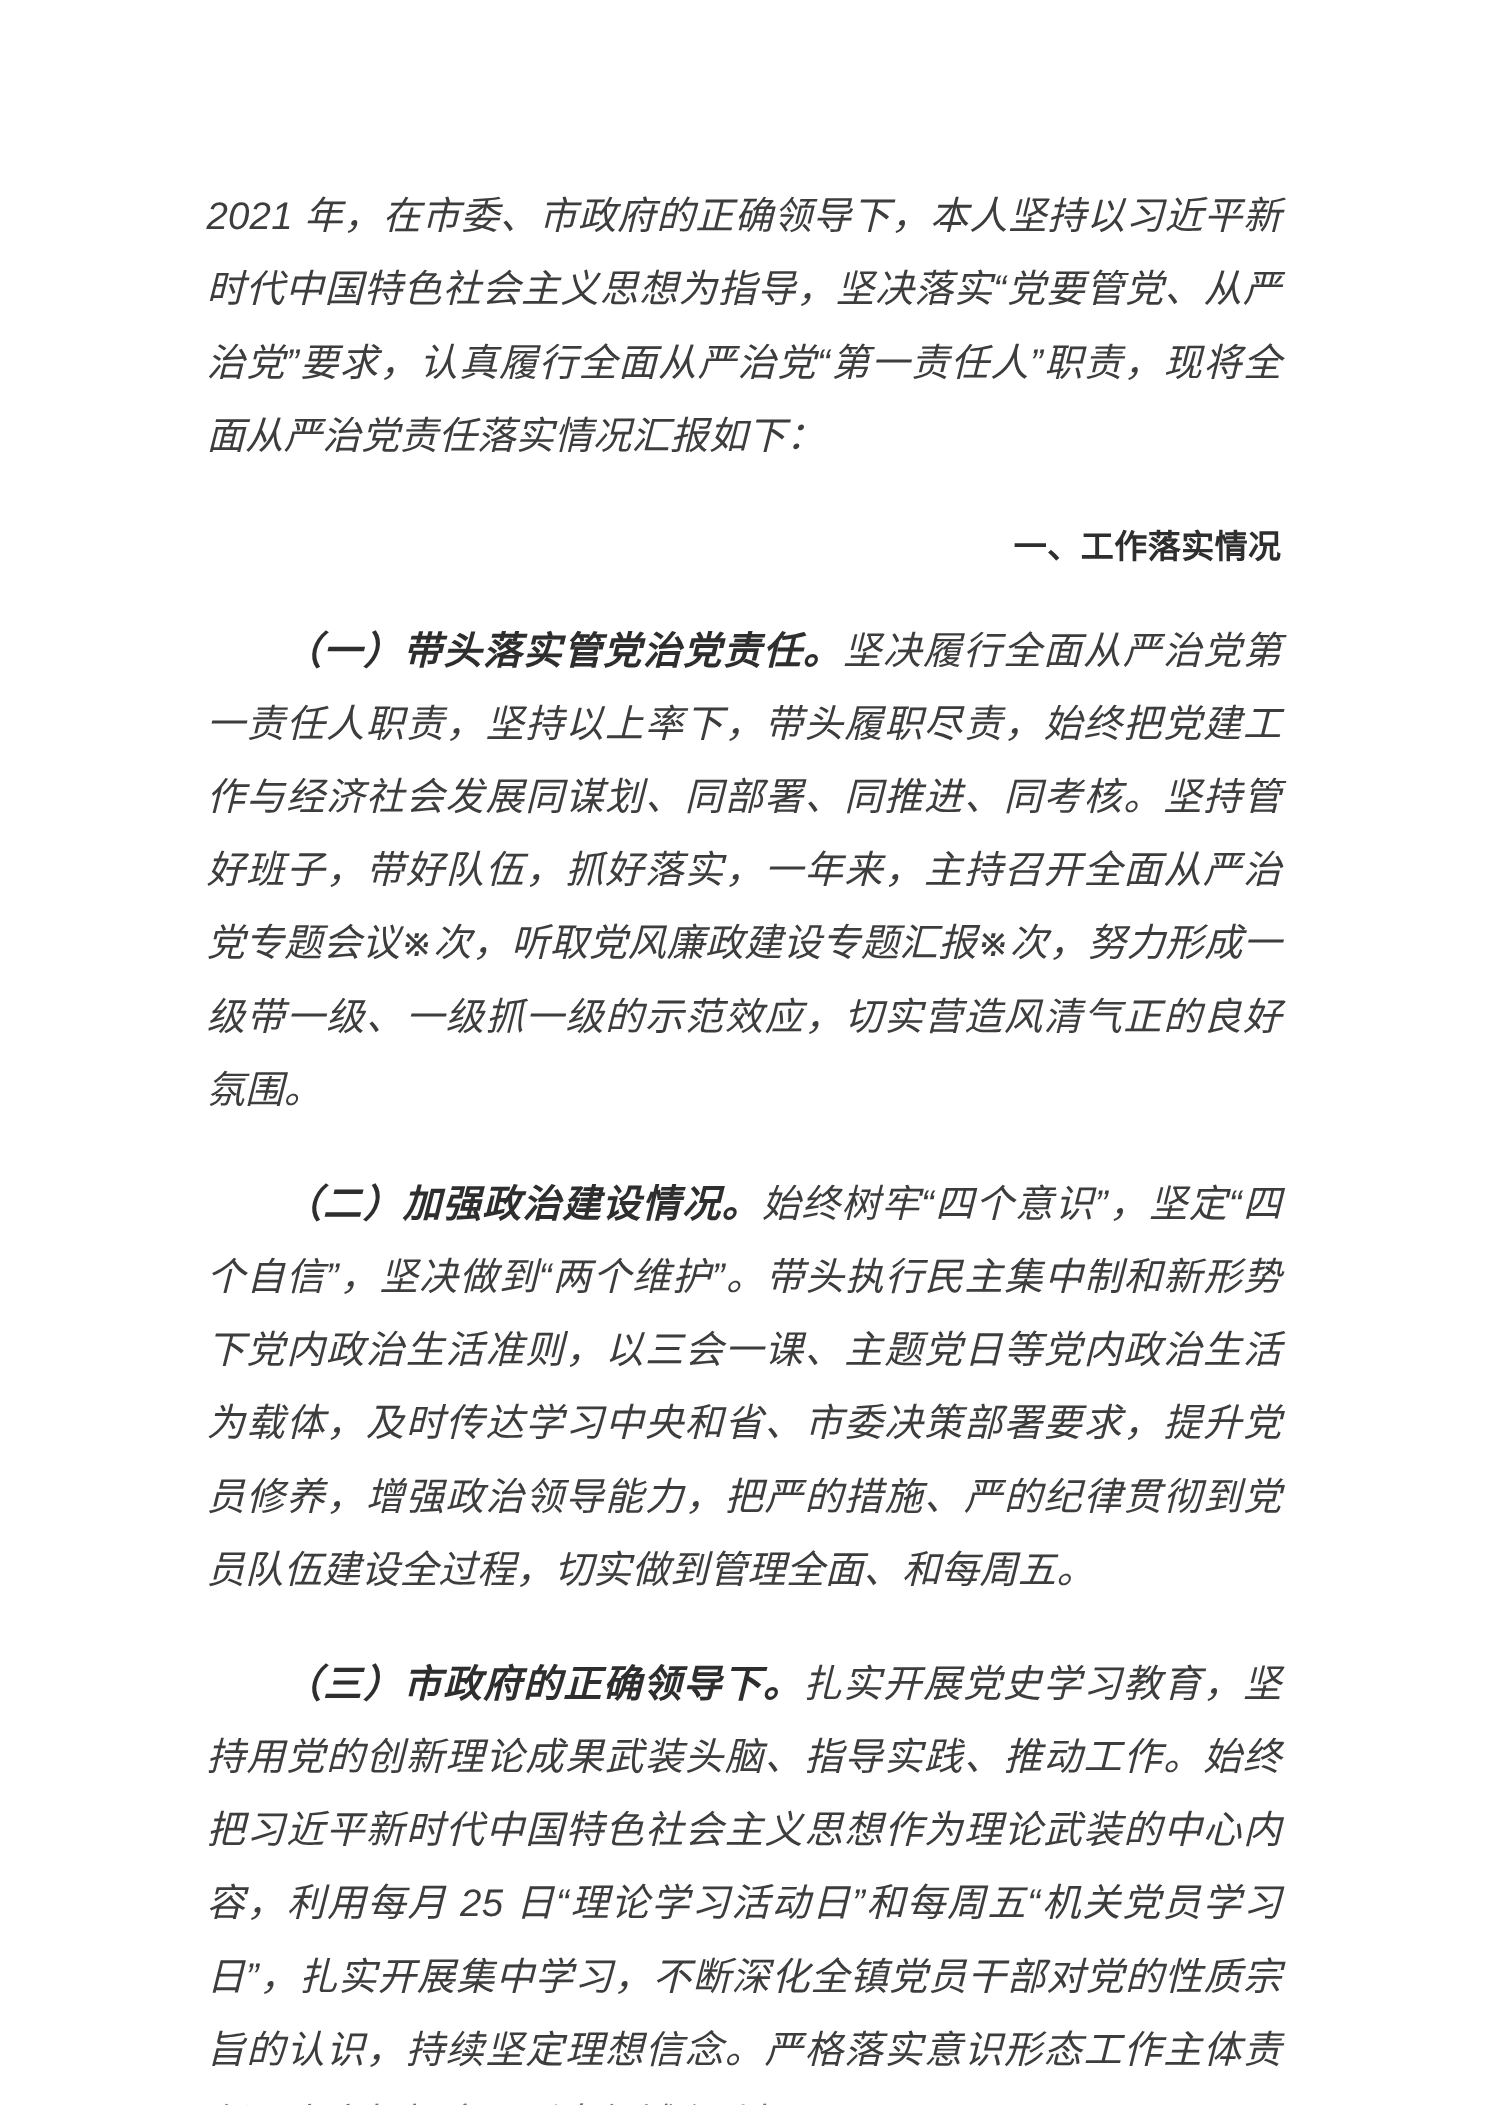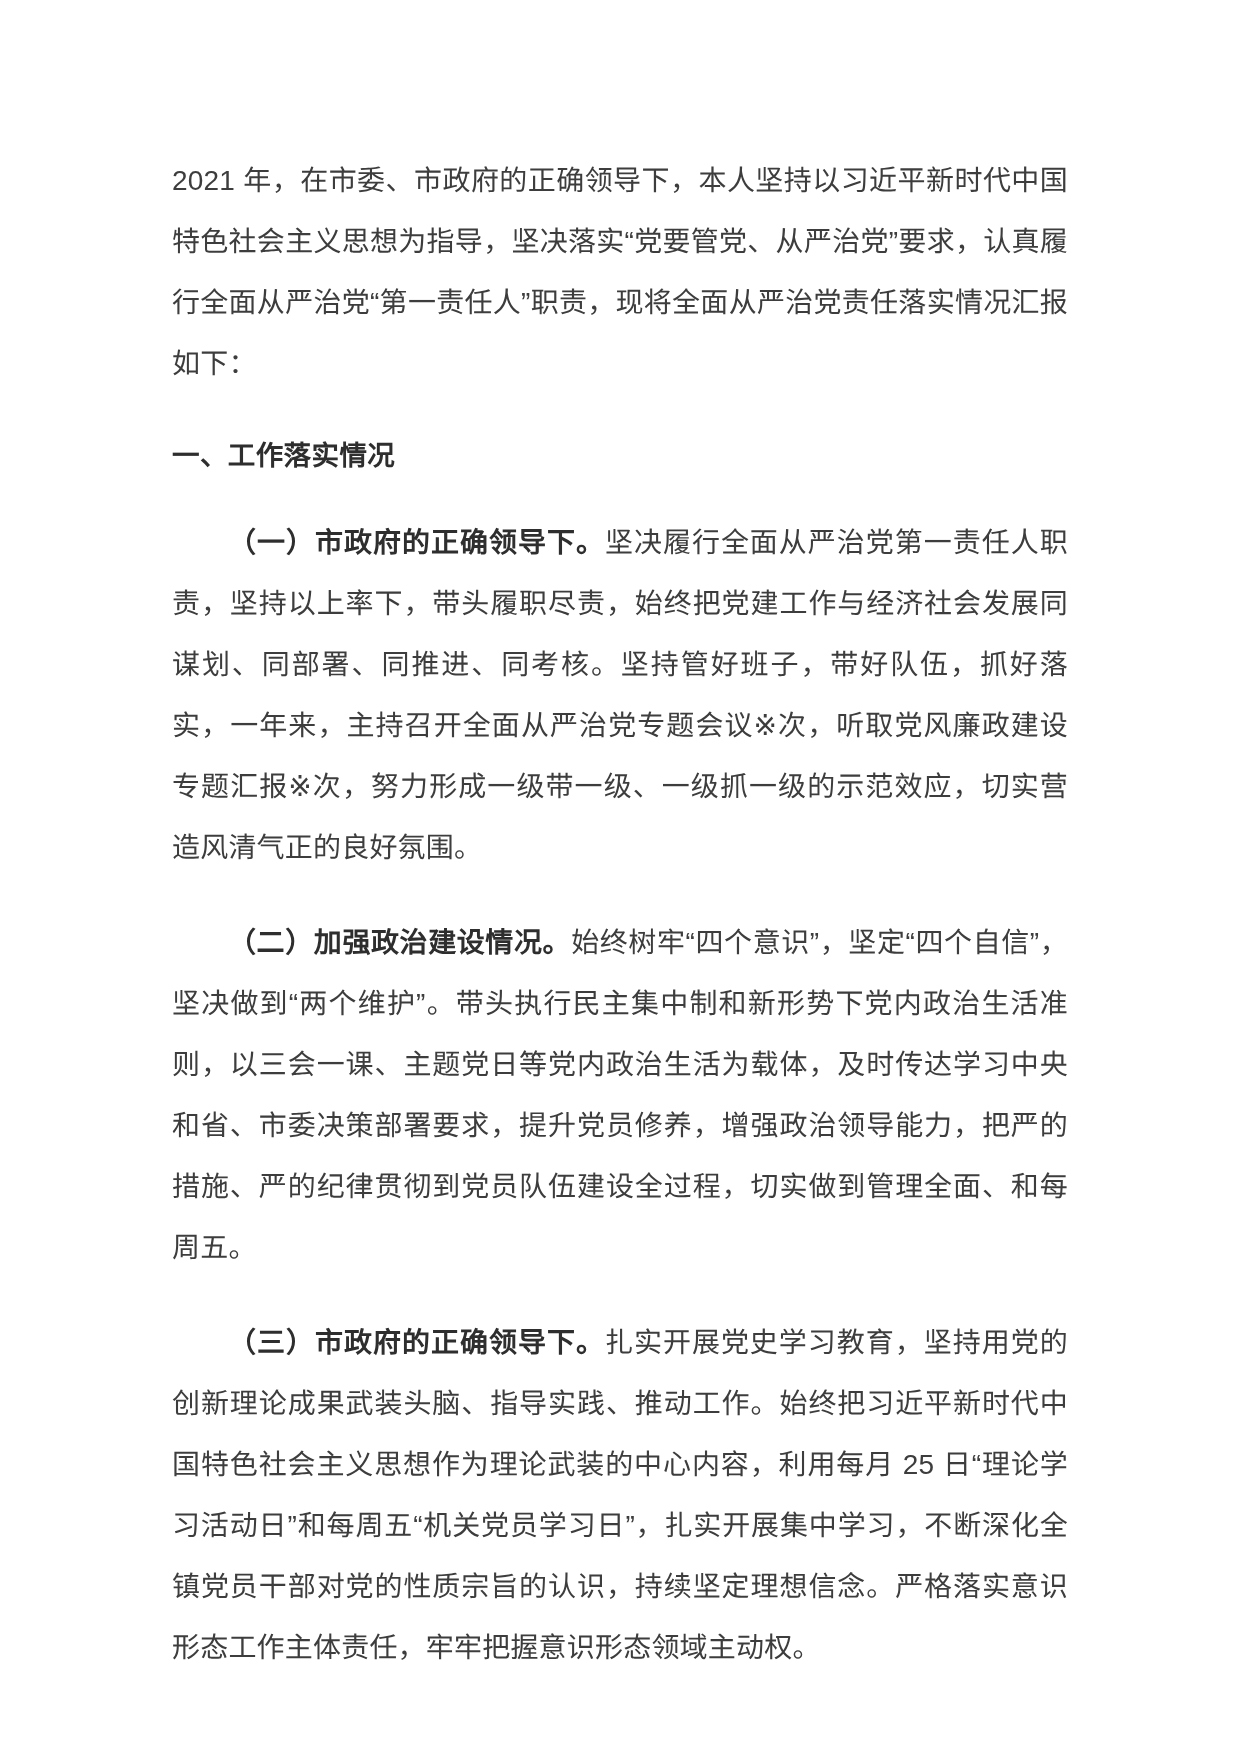--- a/index.html
+++ b/index.html
@@ -21,65 +21,66 @@
     min-height: 1754px;
     padding: 150px 172px 120px 172px;
     background: #ffffff;
   }
   .doc-body {
     width: 896px;
   }
   
   p.para {
     margin: 0 0 34px 0;
-    font-size: 28px;
+    font-size: 32px;
     line-height: 61px;
     text-align: justify;
     text-justify: inter-ideograph;
     letter-spacing: 0.2px;
     color: #3d3d3d;
     font-weight: 400;
     word-break: break-all;
+    font-style: italic;
   }
   p.para.indent {
     text-indent: 2em;
   }
   p.para.lead {
     text-indent: 0;
   }
   
   h2.section-heading {
     margin: 0 0 28px 0;
     font-size: 27.5px;
     line-height: 56px;
     font-weight: 700;
     color: #2e2e2e;
     letter-spacing: 0.4px;
-    text-align: left;
+    text-align: right;
   }
   
   .subhead {
     font-weight: 700;
     color: #2e2e2e;
     letter-spacing: 0.2px;
   }
   .para-gap-lg { margin-bottom: 40px; }
 </style>
 </head>
 <body>
 
 <div class="page">
   <div class="doc-body">
 
     <p class="para lead para-gap-lg">2021 年，在市委、市政府的正确领导下，本人坚持以习近平新时代中国特色社会主义思想为指导，坚决落实“党要管党、从严治党”要求，认真履行全面从严治党“第一责任人”职责，现将全面从严治党责任落实情况汇报如下：</p>
 
     <h2 class="section-heading">一、工作落实情况</h2>
 
     <p class="para indent">
-      <span class="subhead">（一）市政府的正确领导下。</span><span>坚决履行全面从严治党第一责任人职责，坚持以上率下，带头履职尽责，始终把党建工作与经济社会发展同谋划、同部署、同推进、同考核。坚持管好班子，带好队伍，抓好落实，一年来，主持召开全面从严治党专题会议※次，听取党风廉政建设专题汇报※次，努力形成一级带一级、一级抓一级的示范效应，切实营造风清气正的良好氛围。</span>
+      <span class="subhead">（一）带头落实管党治党责任。</span><span>坚决履行全面从严治党第一责任人职责，坚持以上率下，带头履职尽责，始终把党建工作与经济社会发展同谋划、同部署、同推进、同考核。坚持管好班子，带好队伍，抓好落实，一年来，主持召开全面从严治党专题会议※次，听取党风廉政建设专题汇报※次，努力形成一级带一级、一级抓一级的示范效应，切实营造风清气正的良好氛围。</span>
     </p>
 
     <p class="para indent">
       <span class="subhead">（二）加强政治建设情况。</span><span>始终树牢“四个意识”，坚定“四个自信”，坚决做到“两个维护”。带头执行民主集中制和新形势下党内政治生活准则，以三会一课、主题党日等党内政治生活为载体，及时传达学习中央和省、市委决策部署要求，提升党员修养，增强政治领导能力，把严的措施、严的纪律贯彻到党员队伍建设全过程，切实做到管理全面、和每周五。</span>
     </p>
 
     <p class="para indent">
       <span class="subhead">（三）市政府的正确领导下。</span><span>扎实开展党史学习教育，坚持用党的创新理论成果武装头脑、指导实践、推动工作。始终把习近平新时代中国特色社会主义思想作为理论武装的中心内容，利用每月 25 日“理论学习活动日”和每周五“机关党员学习日”，扎实开展集中学习，不断深化全镇党员干部对党的性质宗旨的认识，持续坚定理想信念。严格落实意识形态工作主体责任，牢牢把握意识形态领域主动权。</span>
     </p>
 

